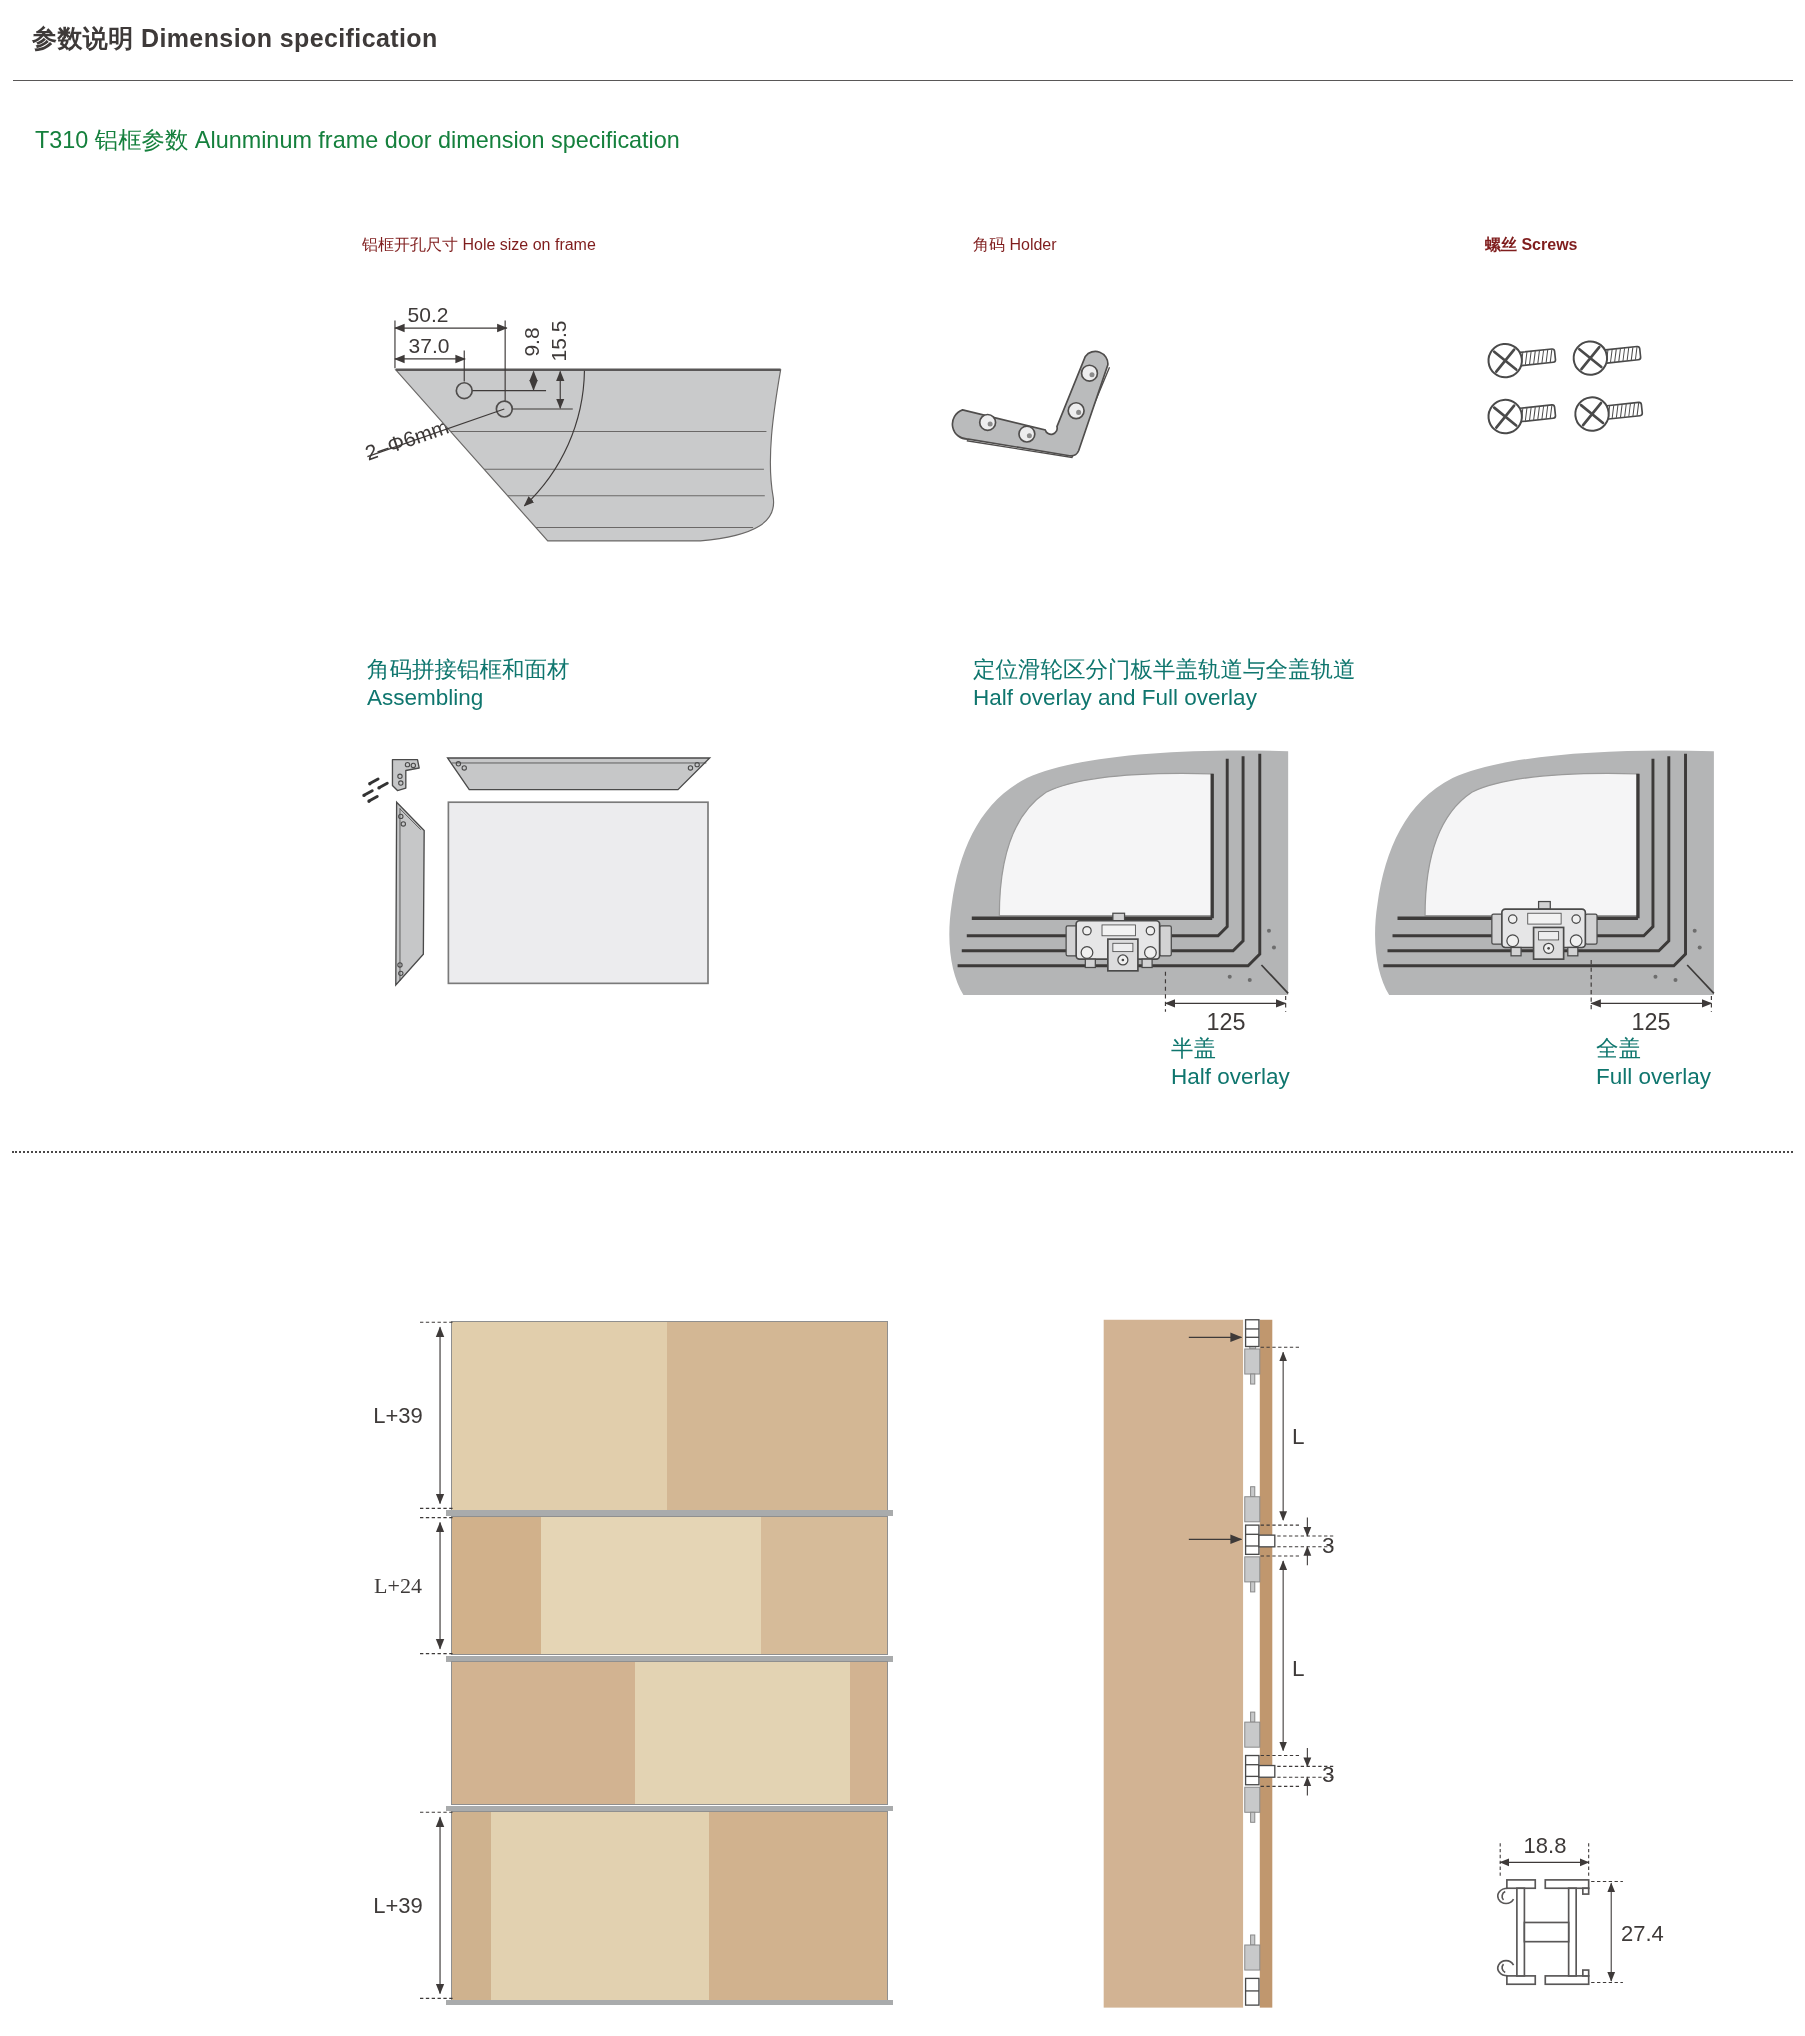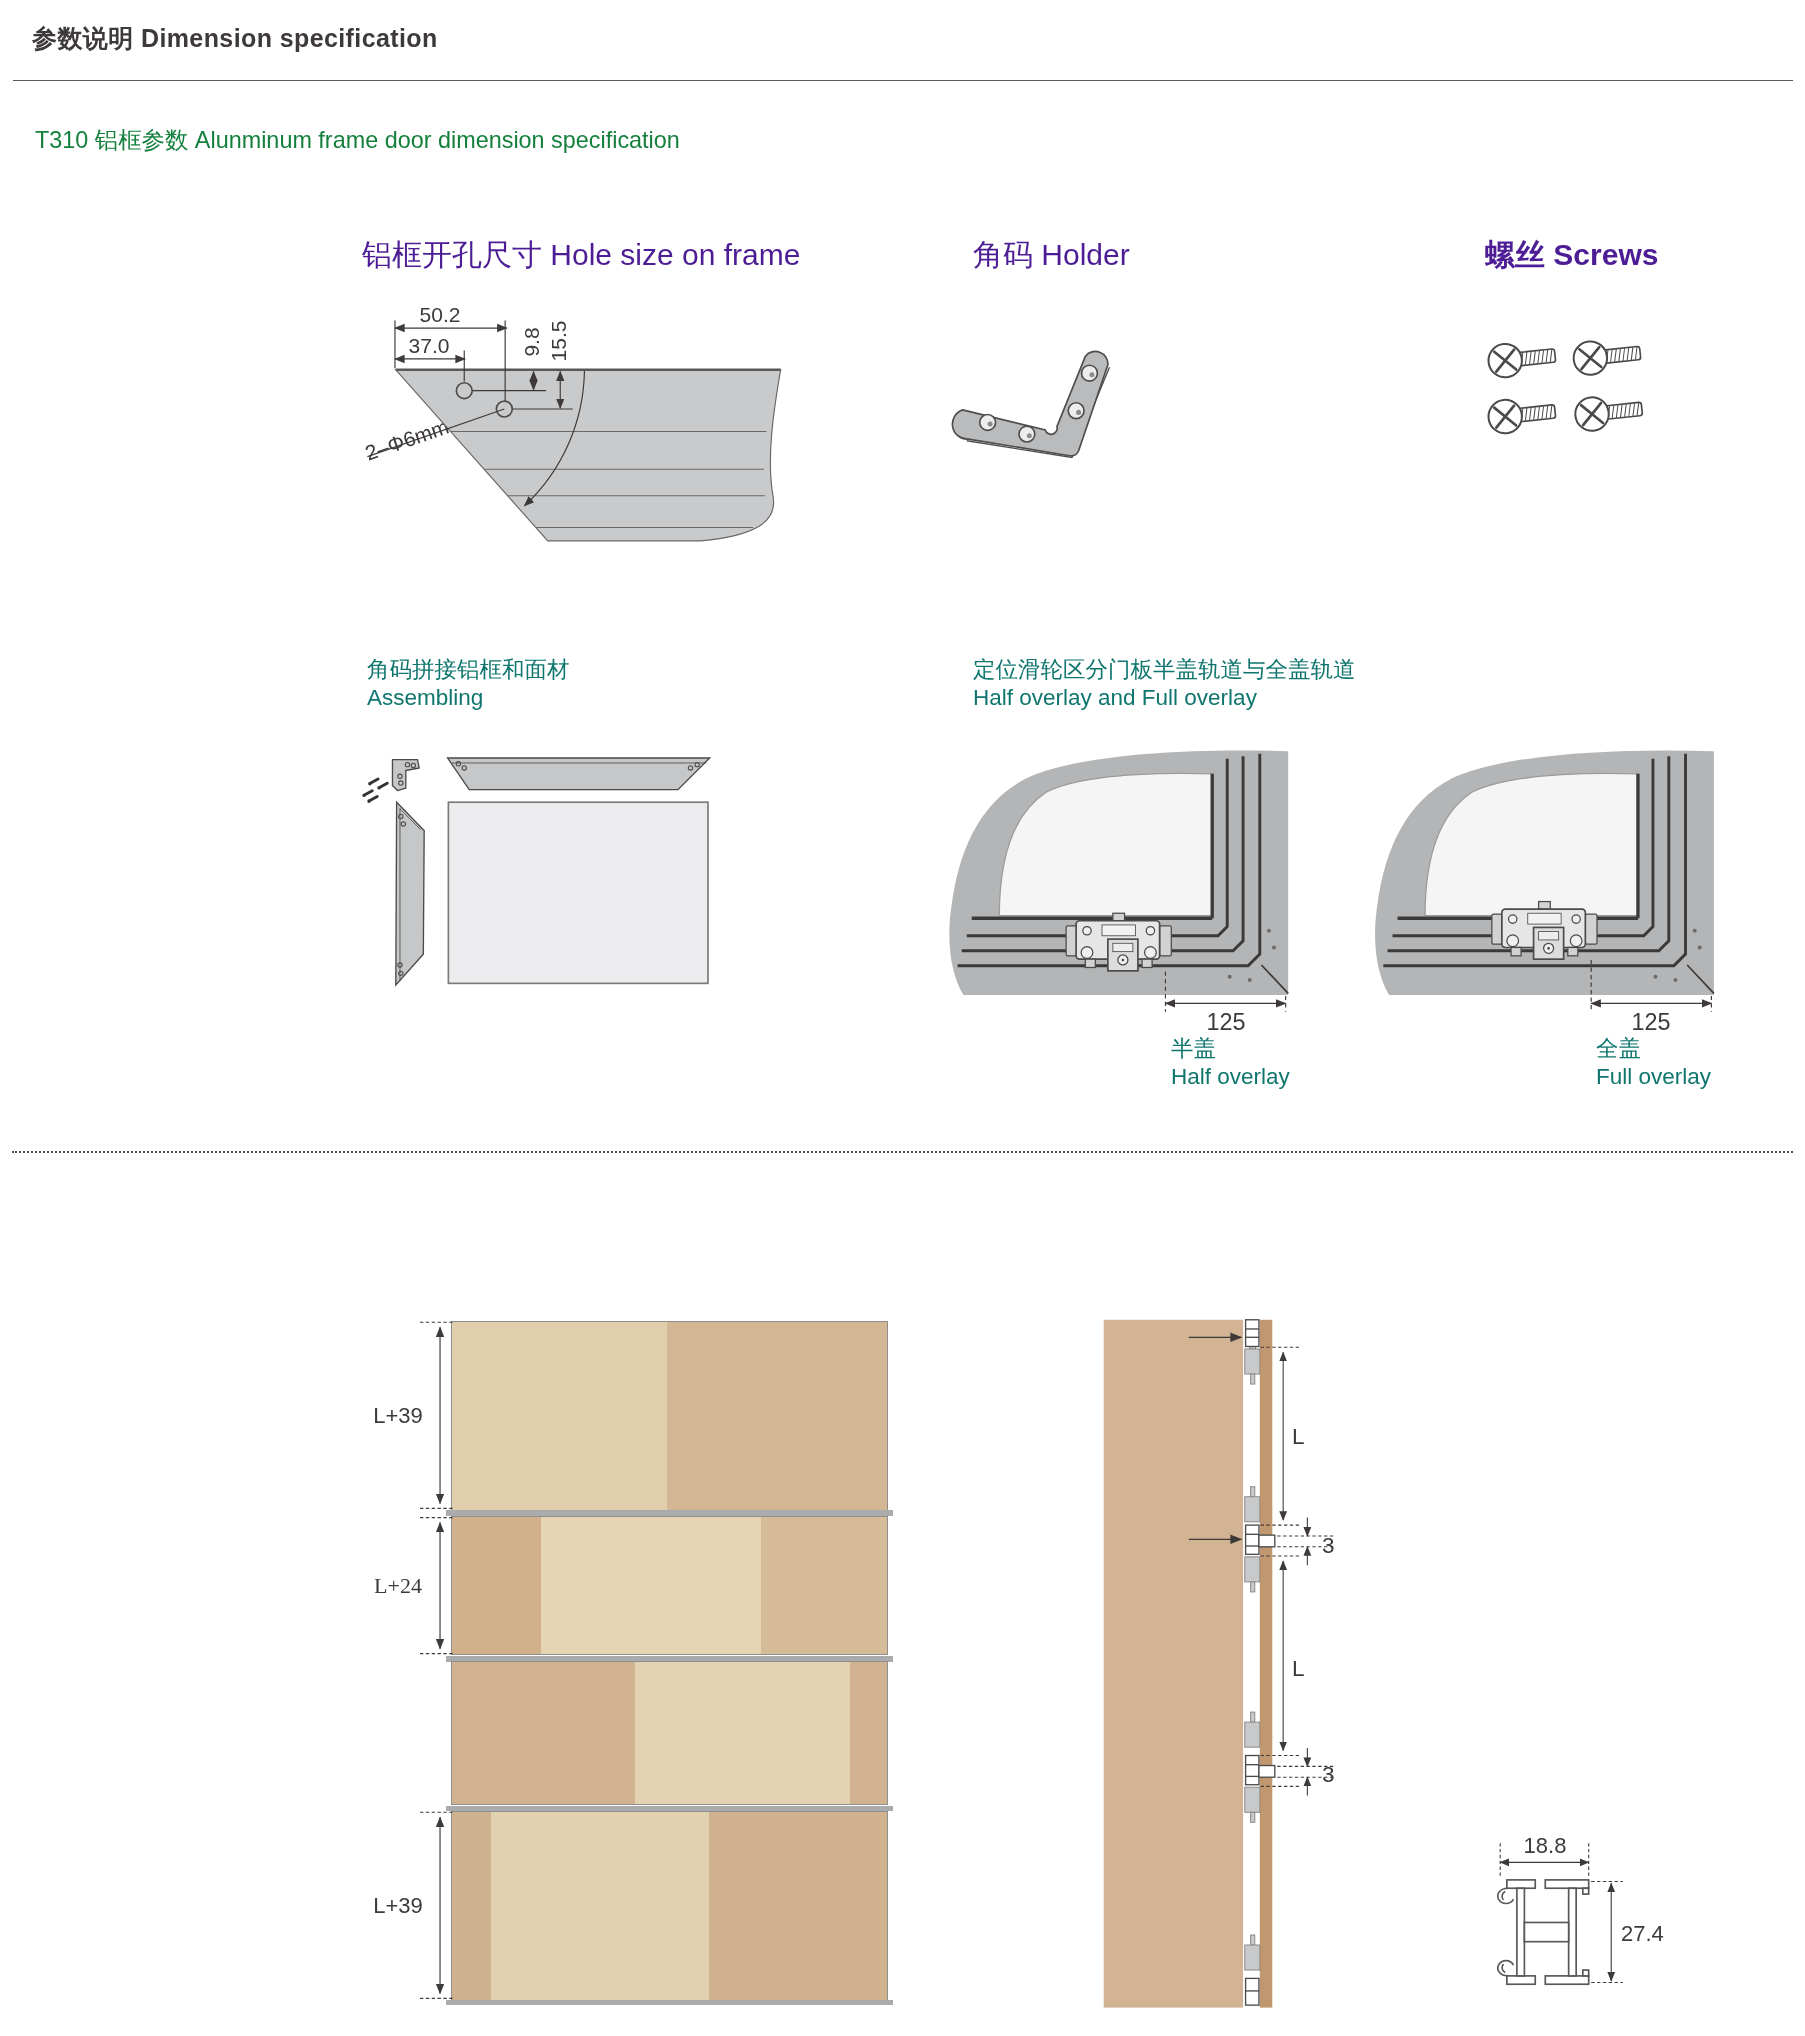--- a/index.html
+++ b/index.html
@@ -7,21 +7,21 @@
   .abs{position:absolute;}
   .lbl{position:absolute;white-space:nowrap;color:#3e3a39;font-family:"Liberation Sans",sans-serif;}
   .ctr{transform:translateX(-50%);}
   .rot90{transform:translate(-50%,-50%) rotate(-90deg);}
   .rot19{transform:translate(-50%,-50%) rotate(-19deg);}
   .fs25{font-size:21px;} .fs26{font-size:22px;} .fs27{font-size:22.5px;}
   .fs28{font-size:23.4px;}
   .hdr{left:32px;top:22px;font-size:25px;font-weight:bold;color:#3e3a39;letter-spacing:0.4px;}
   .rule{left:12.5px;top:80px;width:1780px;border-top:1.7px solid #595757;}
   .subtitle{left:35px;top:124px;font-size:23.4px;color:#15803d;}
-  .sect{top:235px;font-size:30px;color:#4c1d95;}
+  .sect{top:235px;font-size:16px;color:#7f1d1d;}
   .blk{position:absolute;color:#0f766e;}
   .blk div{white-space:nowrap;}
   .divider{left:11.7px;top:1151px;width:1781px;border-top:2.5px dotted #4a4848;}
   
   .stack-panel{position:absolute;left:451px;width:437px;display:flex;border:0.8px solid #8f8f8f;box-sizing:border-box;}
   .stack-panel div{height:100%;}
   .stack-bar{position:absolute;left:446px;width:447px;background:#a9abac;}
   svg{position:absolute;left:0;top:0;}
 </style>
 </head>
@@ -37,21 +37,21 @@
 
 <div class="blk" style="left:367px;top:656px;font-size:22.5px;line-height:27.6px;">
   <div>角码拼接铝框和面材</div>
   <div>Assembling</div>
 </div>
 <div class="blk" style="left:973px;top:656px;font-size:22.5px;line-height:27.6px;">
   <div>定位滑轮区分门板半盖轨道与全盖轨道</div>
   <div>Half overlay and Full overlay</div>
 </div>
 
-<span class="lbl fs25 ctr" style="left:440px;top:303px;">50.2</span>
+<span class="lbl fs25 ctr" style="left:428px;top:303px;">50.2</span>
 <span class="lbl fs25 ctr" style="left:429px;top:334px;">37.0</span>
 <span class="lbl fs25 rot90" style="left:532px;top:342px;">9.8</span>
 <span class="lbl fs25 rot90" style="left:559px;top:341px;">15.5</span>
 <span class="lbl fs26" style="left:587px;top:399px;">45°</span>
 <span class="lbl fs25 rot19" style="left:407px;top:440px;">2–Φ6mm</span>
 
 <span class="lbl fs28 ctr" style="left:1226px;top:1009px;">125</span>
 <span class="lbl fs28 ctr" style="left:1651px;top:1009px;">125</span>
 <div class="blk" style="left:1171px;top:1035px;font-size:22.5px;line-height:27.6px;">
   <div>半盖</div>

